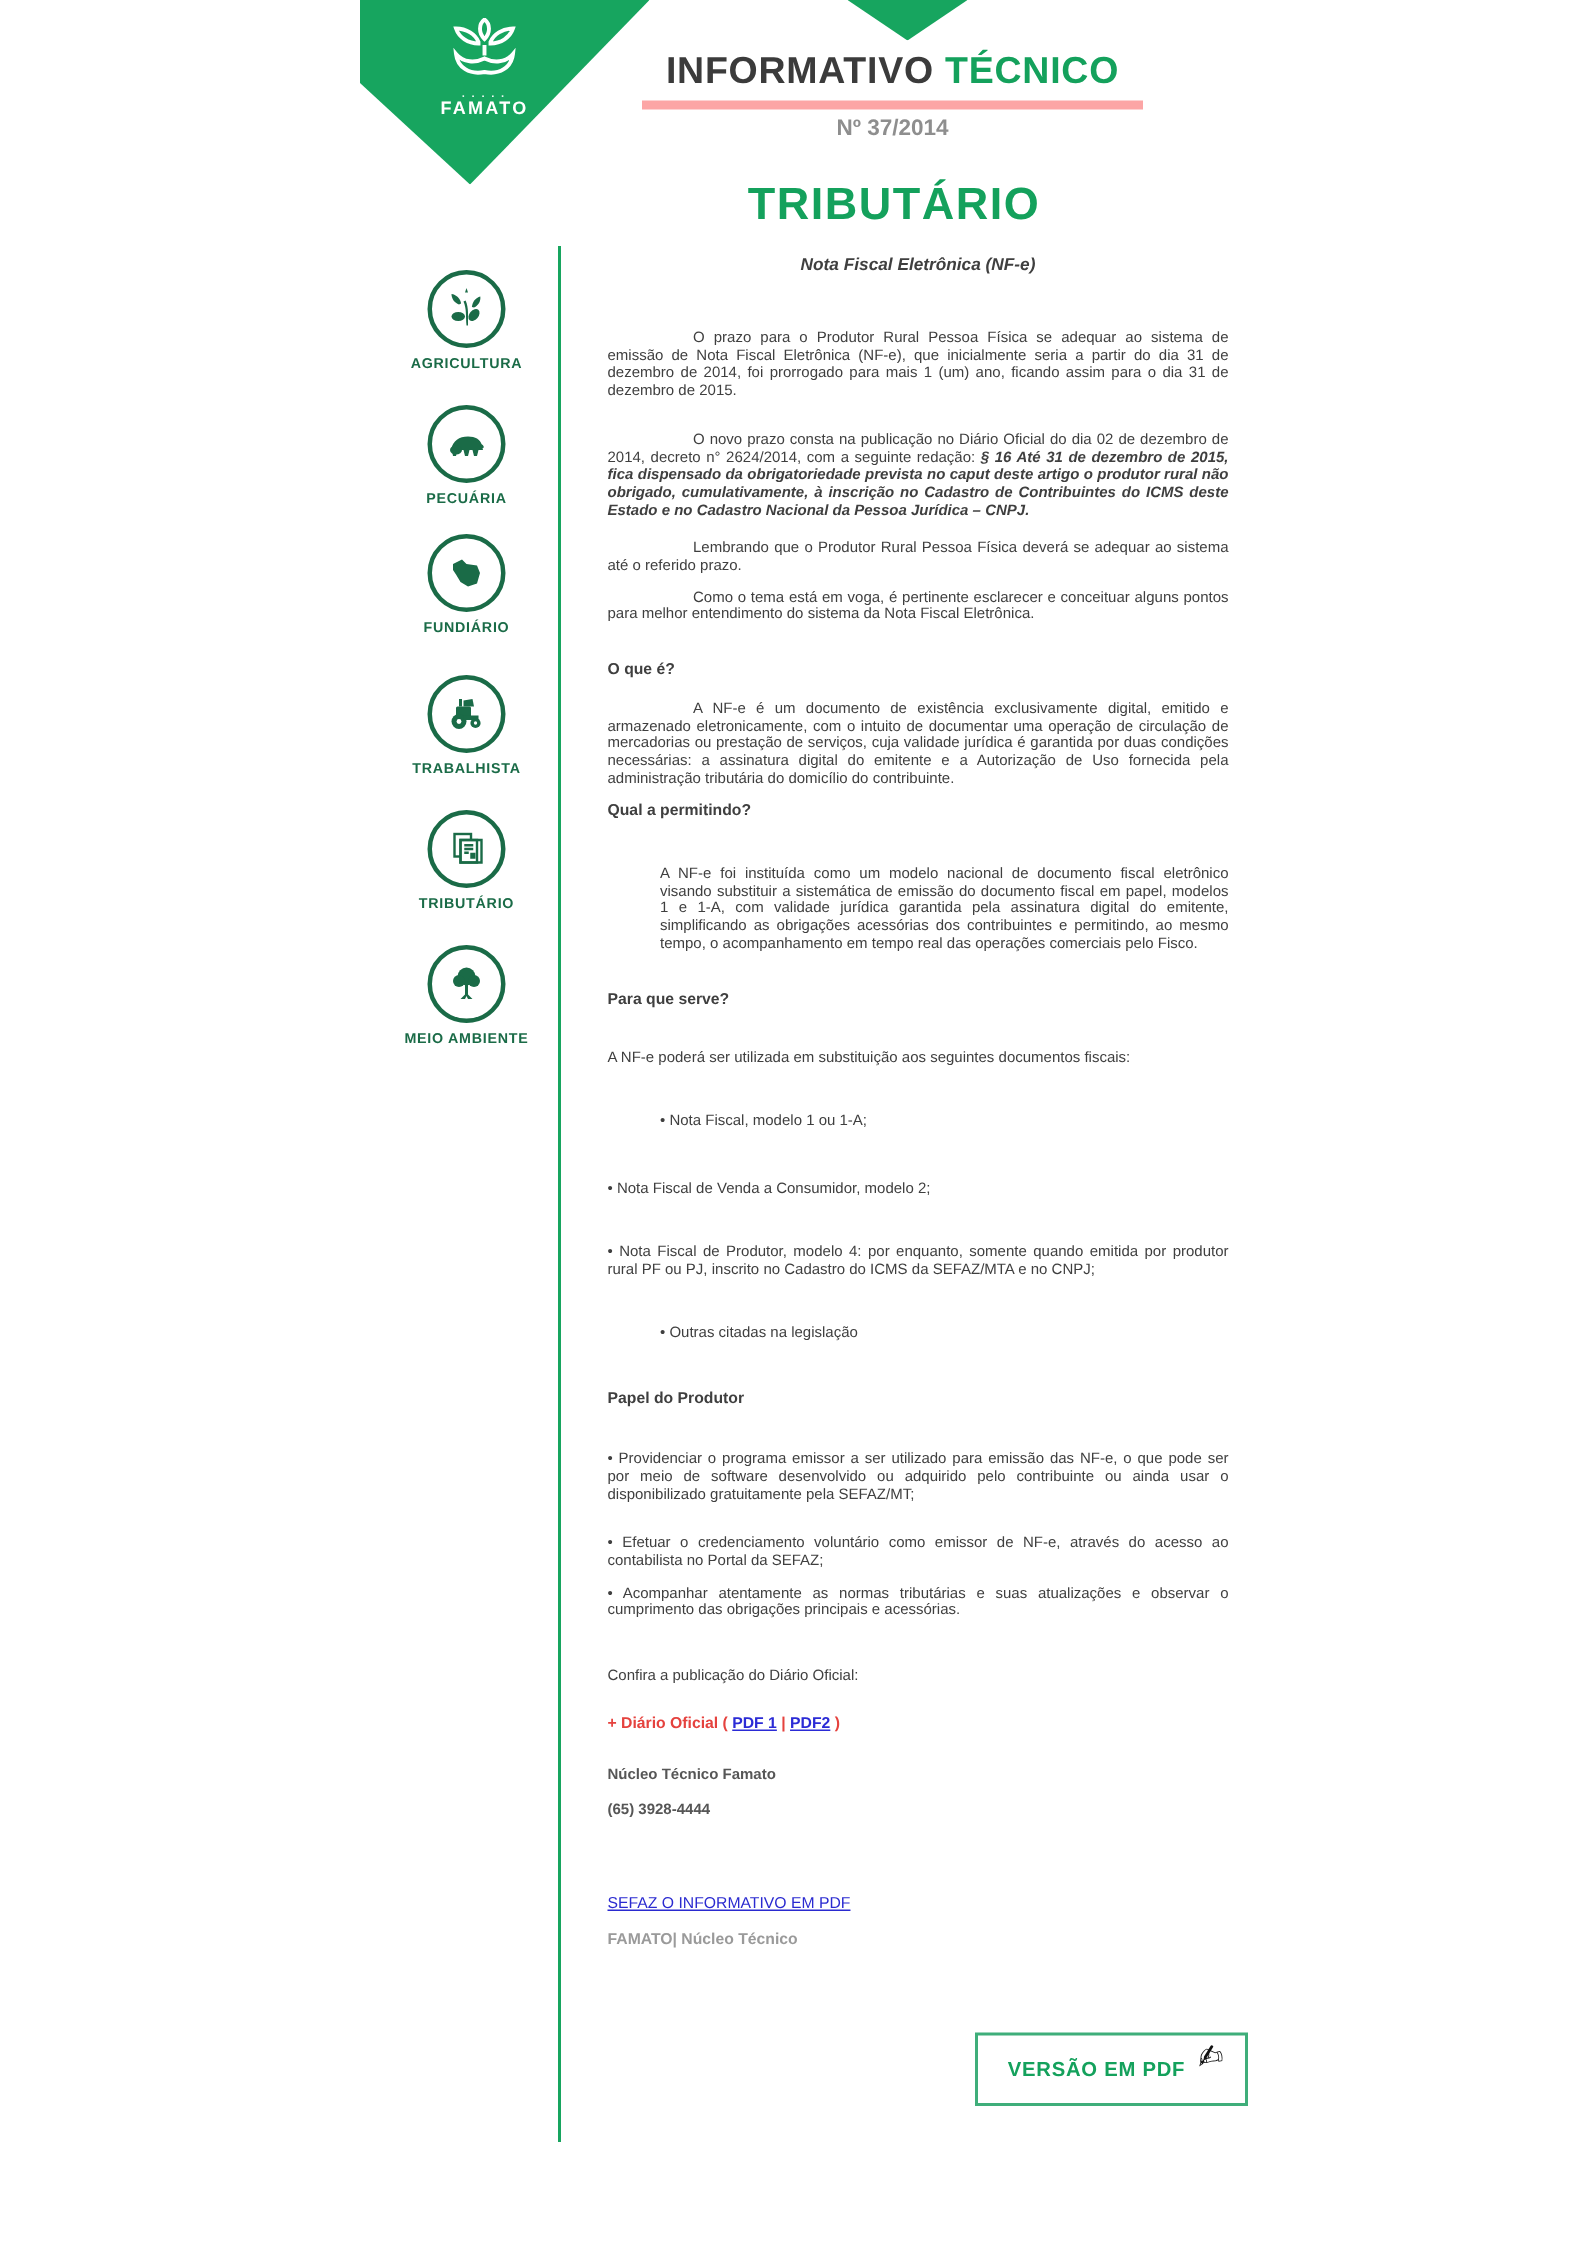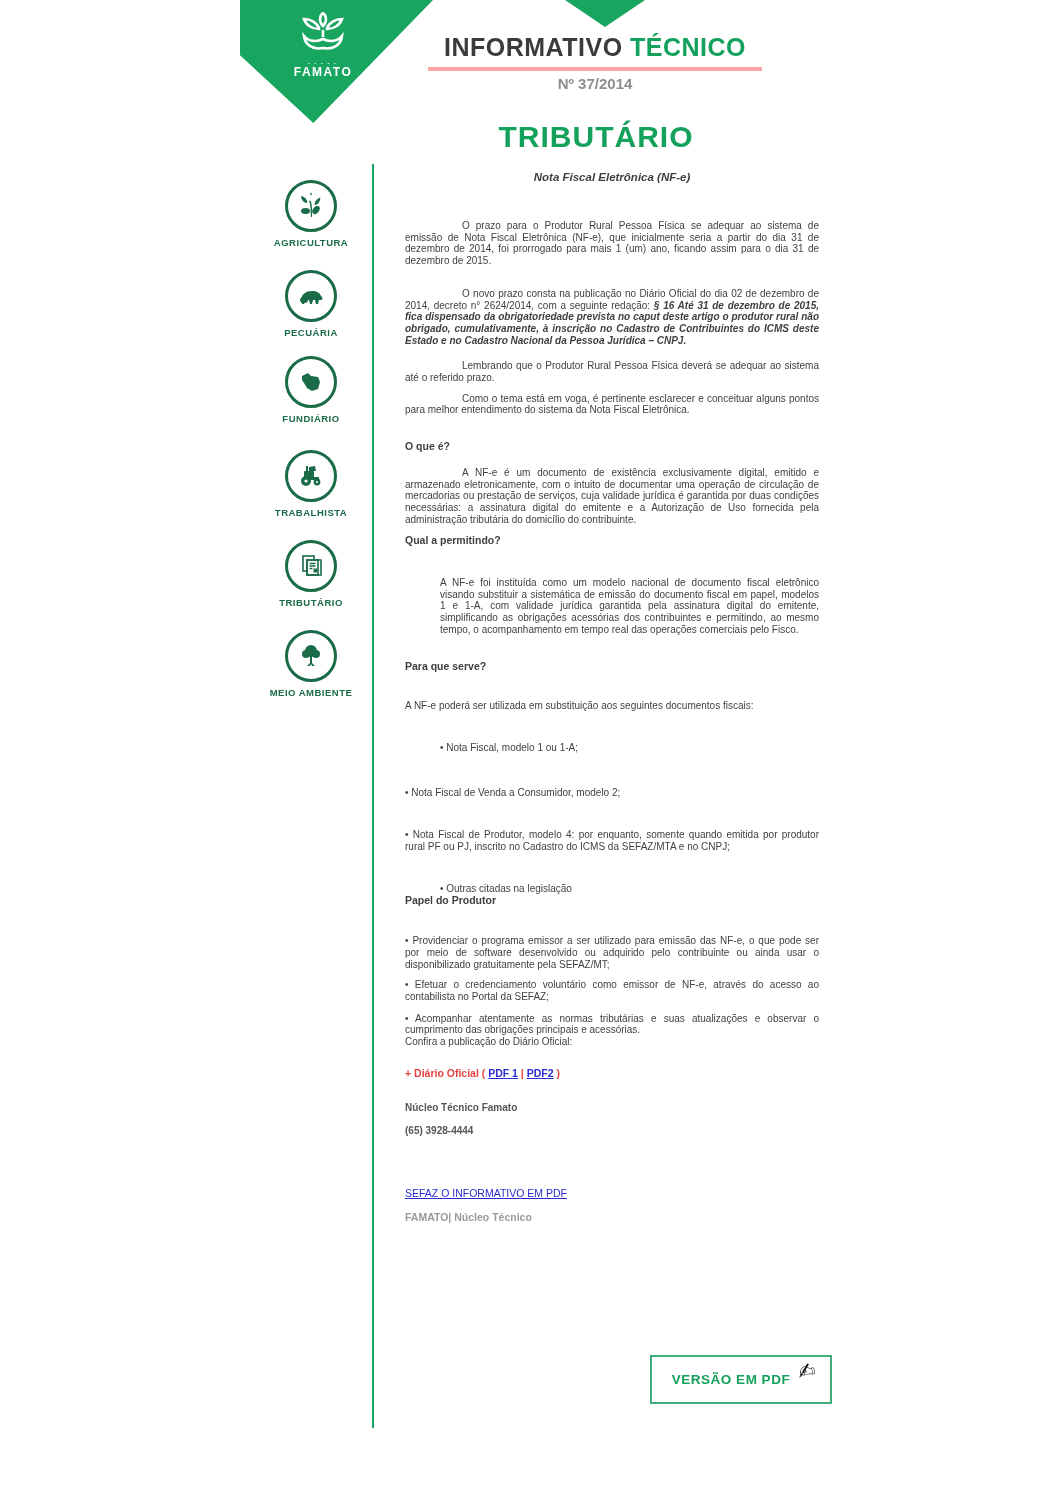--- a/index.html
+++ b/index.html
@@ -13,21 +13,21 @@
   .logo{position:absolute;left:28px;top:12px;width:110px;text-align:center;}
   .logo svg{display:block;margin:0 auto;}
   .logo .tiny{color:#fff;font-size:4px;letter-spacing:2px;line-height:4px;}
   .logo .brand{color:#fff;font-weight:bold;font-size:12px;letter-spacing:1.5px;line-height:13px;}
 
   .diamond{position:absolute;left:565px;top:0;width:80px;height:27px;background:#17a55f;
            -webkit-clip-path:polygon(0 0,100% 0,50% 100%);
            clip-path:polygon(0 0,100% 0,50% 100%);}
 
   .titleblock{position:absolute;left:428px;top:33px;width:334px;text-align:center;}
-  .titleline{font-size:25px;font-weight:bold;letter-spacing:.5px;border-bottom:4px solid #fca5a5;
+  .titleline{font-size:25px;font-weight:bold;letter-spacing:.5px;border-bottom:6px solid #fca5a5;
              padding-bottom:5px;white-space:nowrap;}
   .titleline .t1{color:#3b3b3b;}
   .titleline .t2{color:#14a15c;}
   .issue{margin-top:4px;font-size:15px;font-weight:bold;color:#8e8e8e;}
 
   .sectiontitle{position:absolute;left:400px;top:120px;width:392px;text-align:center;
                 font-size:30px;font-weight:bold;color:#14a15c;letter-spacing:1px;}
 
   
   .vline{position:absolute;left:372px;top:164px;width:2px;height:1264px;background:#17a55f;}
@@ -38,22 +38,22 @@
 
   
   .col{position:absolute;left:405px;top:171px;width:414px;font-size:10px;line-height:11.7px;
        text-align:justify;}
   .subtitle{text-align:center;font-weight:bold;font-style:italic;font-size:11.5px;line-height:13px;}
   .para{text-indent:57px;margin:0;}
   .noind{text-indent:0;}
   .hd{font-weight:bold;font-size:10.5px;margin:0;text-align:left;}
   .m37{margin-top:36px;} .m21{margin-top:21px;} .m14{margin-top:14px;} .m9{margin-top:9px;}
   .m25{margin-top:25px;} .m10{margin-top:10px;} .m30{margin-top:30px;margin-left:35px;} .m28{margin-top:28px;}
-  .m33{margin-top:33px;} .m31{margin-top:31px;} .m32{} .m29{margin-top:29px;}
-  .m11{margin-top:9px;} .m20{margin-top:20px;} .m22{margin-top:22px;} .m12{margin-top:12px;}
+  .m33{margin-top:33px;} .m31{margin-top:31px;} .m32{margin-top:32px;} .m29{margin-top:29px;}
+  .m11{margin-top:21px;} .m20{margin-top:20px;} .m22{margin-top:22px;} .m12{margin-top:12px;}
   .m51{margin-top:51px;} .m23{margin-top:12px;}
   .ital{font-style:italic;font-weight:bold;}
   .diario{font-weight:bold;color:#e5423e;font-size:10.5px;text-align:left;}
   .diario a{color:#2b2bd6;text-decoration:underline;cursor:pointer;}
   .sig{font-weight:bold;color:#565656;text-align:left;}
   .dl{color:#2a2ad0;text-decoration:underline;text-align:left;cursor:pointer;font-size:10.5px;}
   .credit{font-weight:bold;color:#9a9a9a;text-align:left;font-size:10.5px;}
 
   
   .pdfbtn{position:absolute;left:650px;top:1355px;width:178px;height:45px;border:2px solid #3fae7a;

